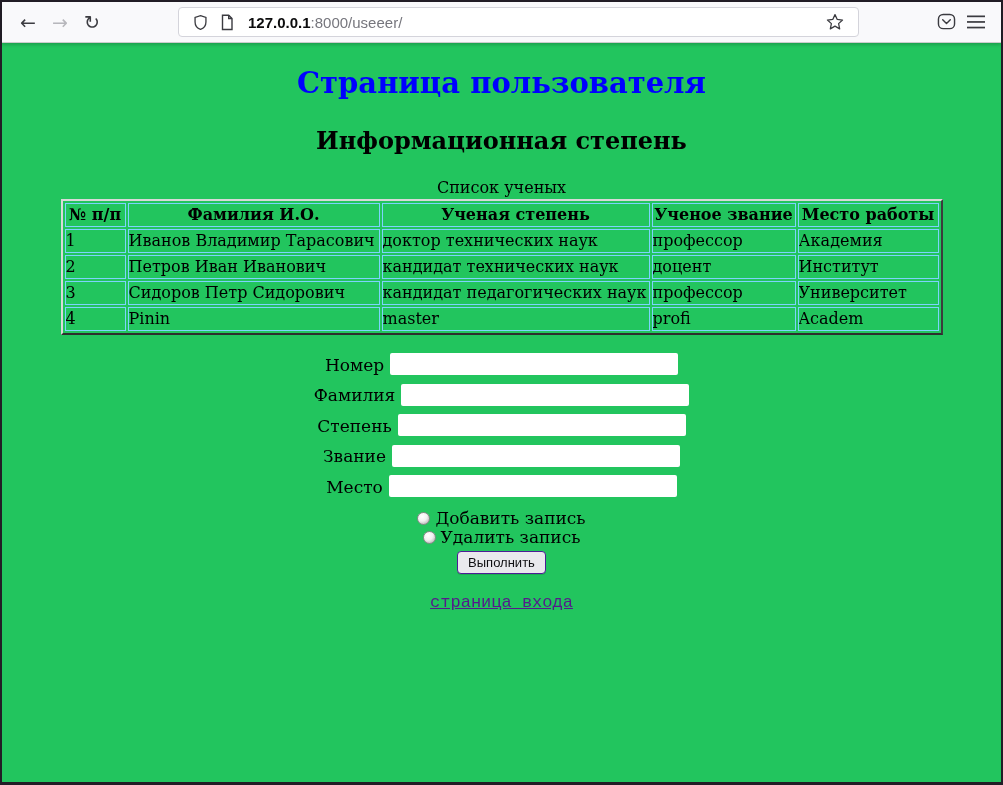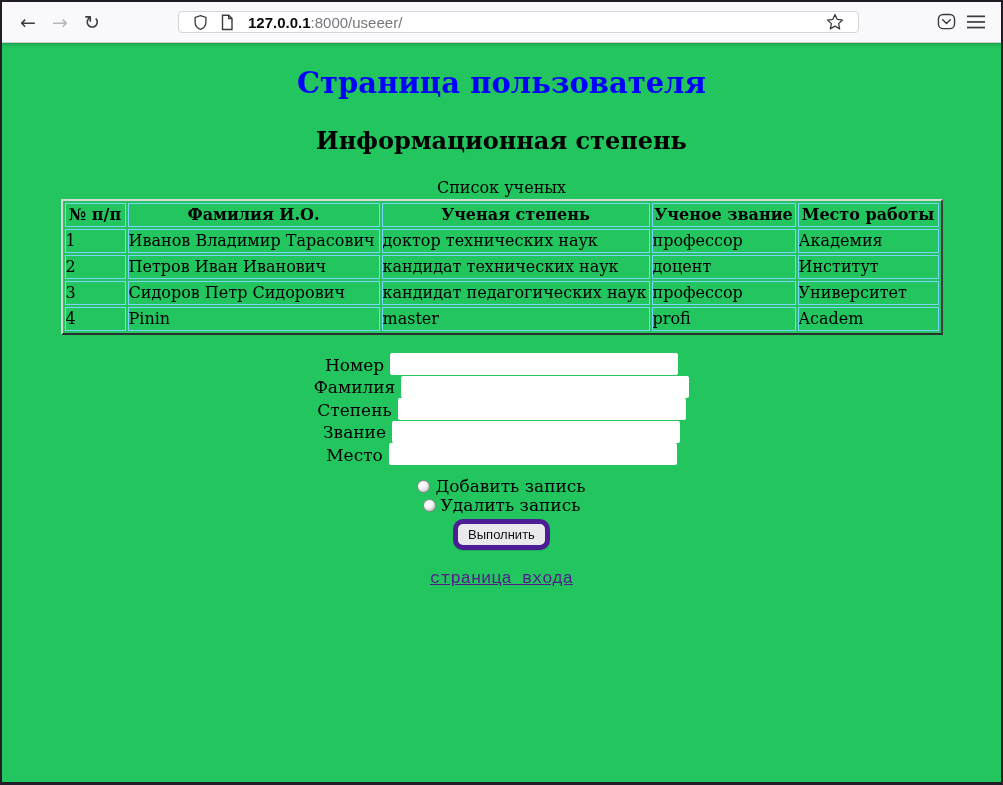--- a/index.html
+++ b/index.html
@@ -26,21 +26,21 @@
     font-family:"Liberation Sans", sans-serif;
   }
   .nav-btn {
     width:32px; height:30px; display:flex; align-items:center; justify-content:center;
     font-size:19px; color:#3c3c41; border-radius:3px; cursor:pointer;
     font-family:"DejaVu Sans", sans-serif;
   }
   .nav-btn.disabled { color:#b7b7bc; cursor:default; }
   .nav-back { margin-left:10px; }
   .urlbar {
-    flex:1; height:22px; margin-left:70px; margin-right:72px;
+    flex:1; height:30px; margin-left:70px; margin-right:72px;
     background:#ffffff; border:1px solid #d4d4db; border-radius:4px;
     display:flex; align-items:center; padding:0 8px; box-sizing:border-box;
   }
   .urlbar .icon { display:flex; align-items:center; margin:0 6px; }
   .url-text { margin-left:8px; font-size:15px; color:#0c0c0d; white-space:nowrap; }
   .url-host { font-weight:bold; color:#0c0c0d; }
   .url-path { color:#76767d; font-weight:normal; }
   .urlbar .spacer { flex:1; }
   .tool-icon {
     display:flex; align-items:center; justify-content:center;
@@ -70,40 +70,40 @@
   }
   table.sci th, table.sci td {
     border:1px solid #7dd3fc;
     padding:1px 0; line-height:1.25;
     overflow:hidden; white-space:nowrap;
   }
   table.sci th { font-weight:bold; text-align:center; }
   table.sci td { text-align:left; }
   
   .form-area { margin-top:18px; }
-  .form-row { margin:0 0; font-size:17px; }
+  .form-row { margin:8px 0; font-size:17px; }
   .form-row label { vertical-align:middle; }
   .text-input {
     width:288px; height:22px; box-sizing:border-box;
     border:none; border-radius:2px; background:#ffffff;
     margin-left:6px; vertical-align:middle;
     font:14px "DejaVu Sans", sans-serif; padding:0 4px;
   }
   .radio-group { margin-top:12px; }
   .radio-row { font-size:17px; line-height:19px; }
   .radio-dot {
     display:inline-block; width:11px; height:11px; border-radius:50%;
     background:radial-gradient(circle at 38% 32%, #ffffff 0%, #f1f1f1 45%, #cacaca 72%, #9b9b9b 100%);
     border:1px solid #8a8a8a; margin-right:5px; vertical-align:-1px;
     cursor:pointer;
   }
   .exec-btn {
     margin-top:4px;
     font:13px "Liberation Sans", sans-serif; color:#101013;
-    background:#e9e9ed; border:5px solid #4c1d95; border-radius:10px;
+    background:#e9e9ed; border:1px solid #4c1d95; border-radius:4px;
     padding:3px 10px; cursor:pointer;
     box-shadow:0 1px 0 rgba(0,0,0,0.12);
   }
   .login-link {
     display:inline-block; margin-top:19px;
     color:#551a8b; text-decoration:underline; font-size:17px; cursor:pointer;font-family:Liberation Mono, monospace;
   }
 </style>
 </head>
 <body>

